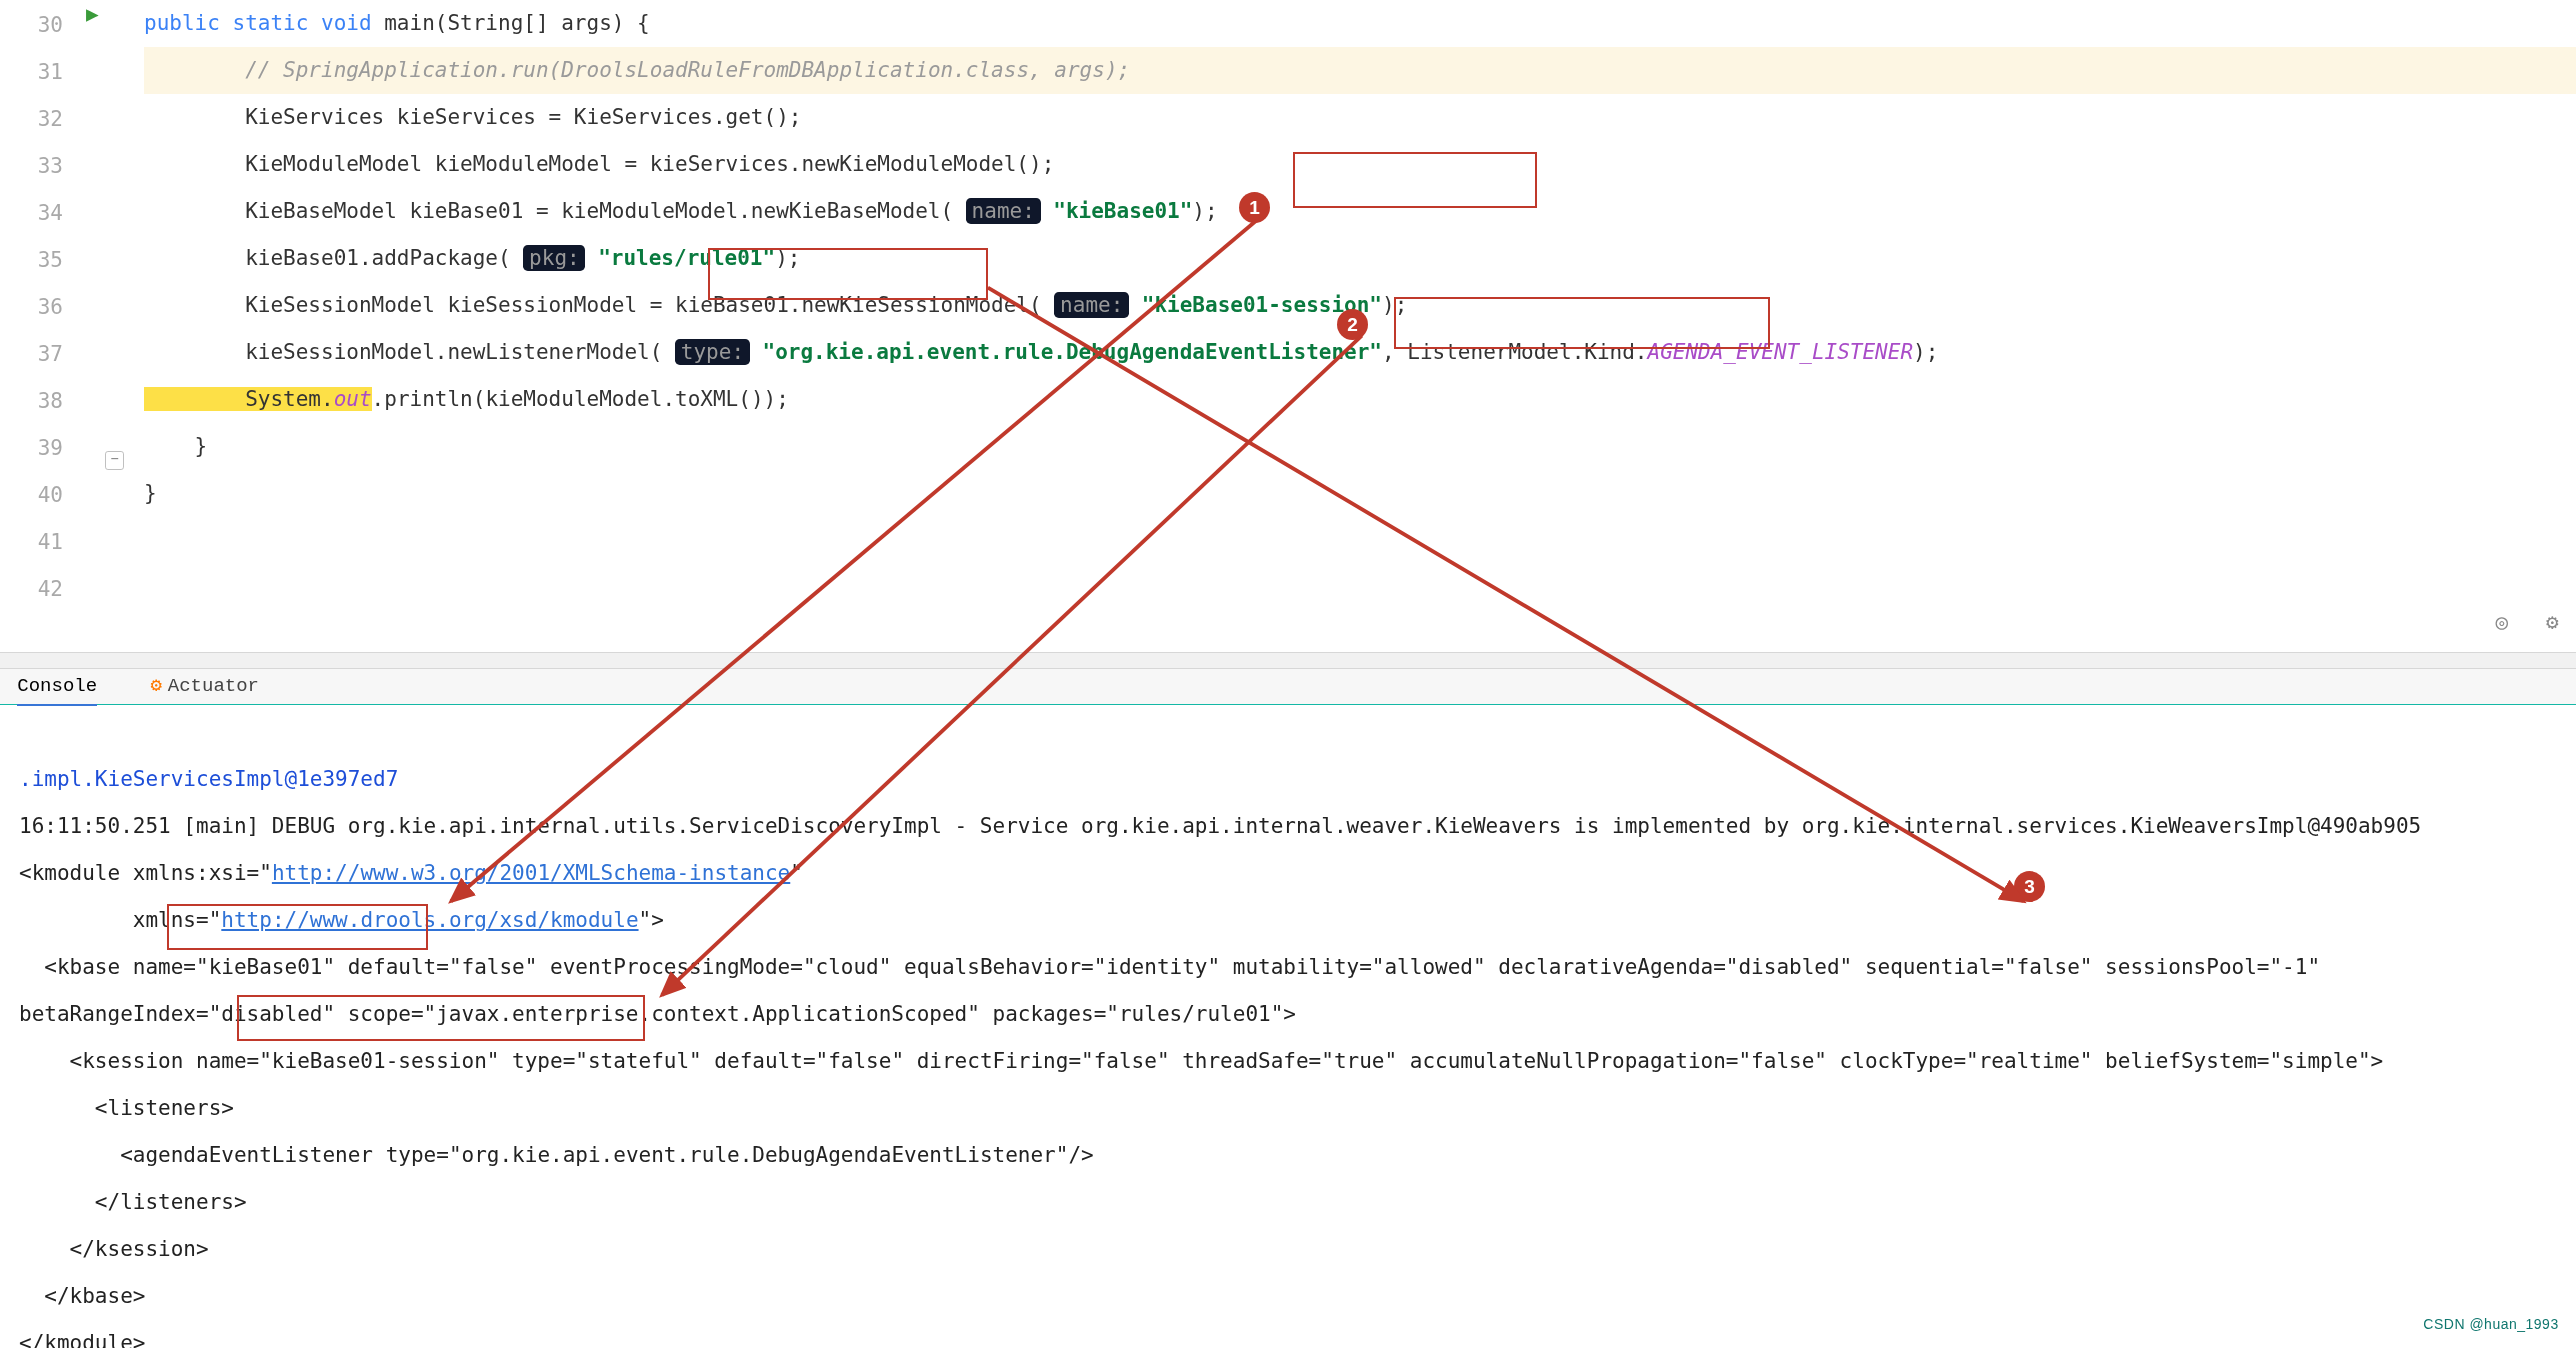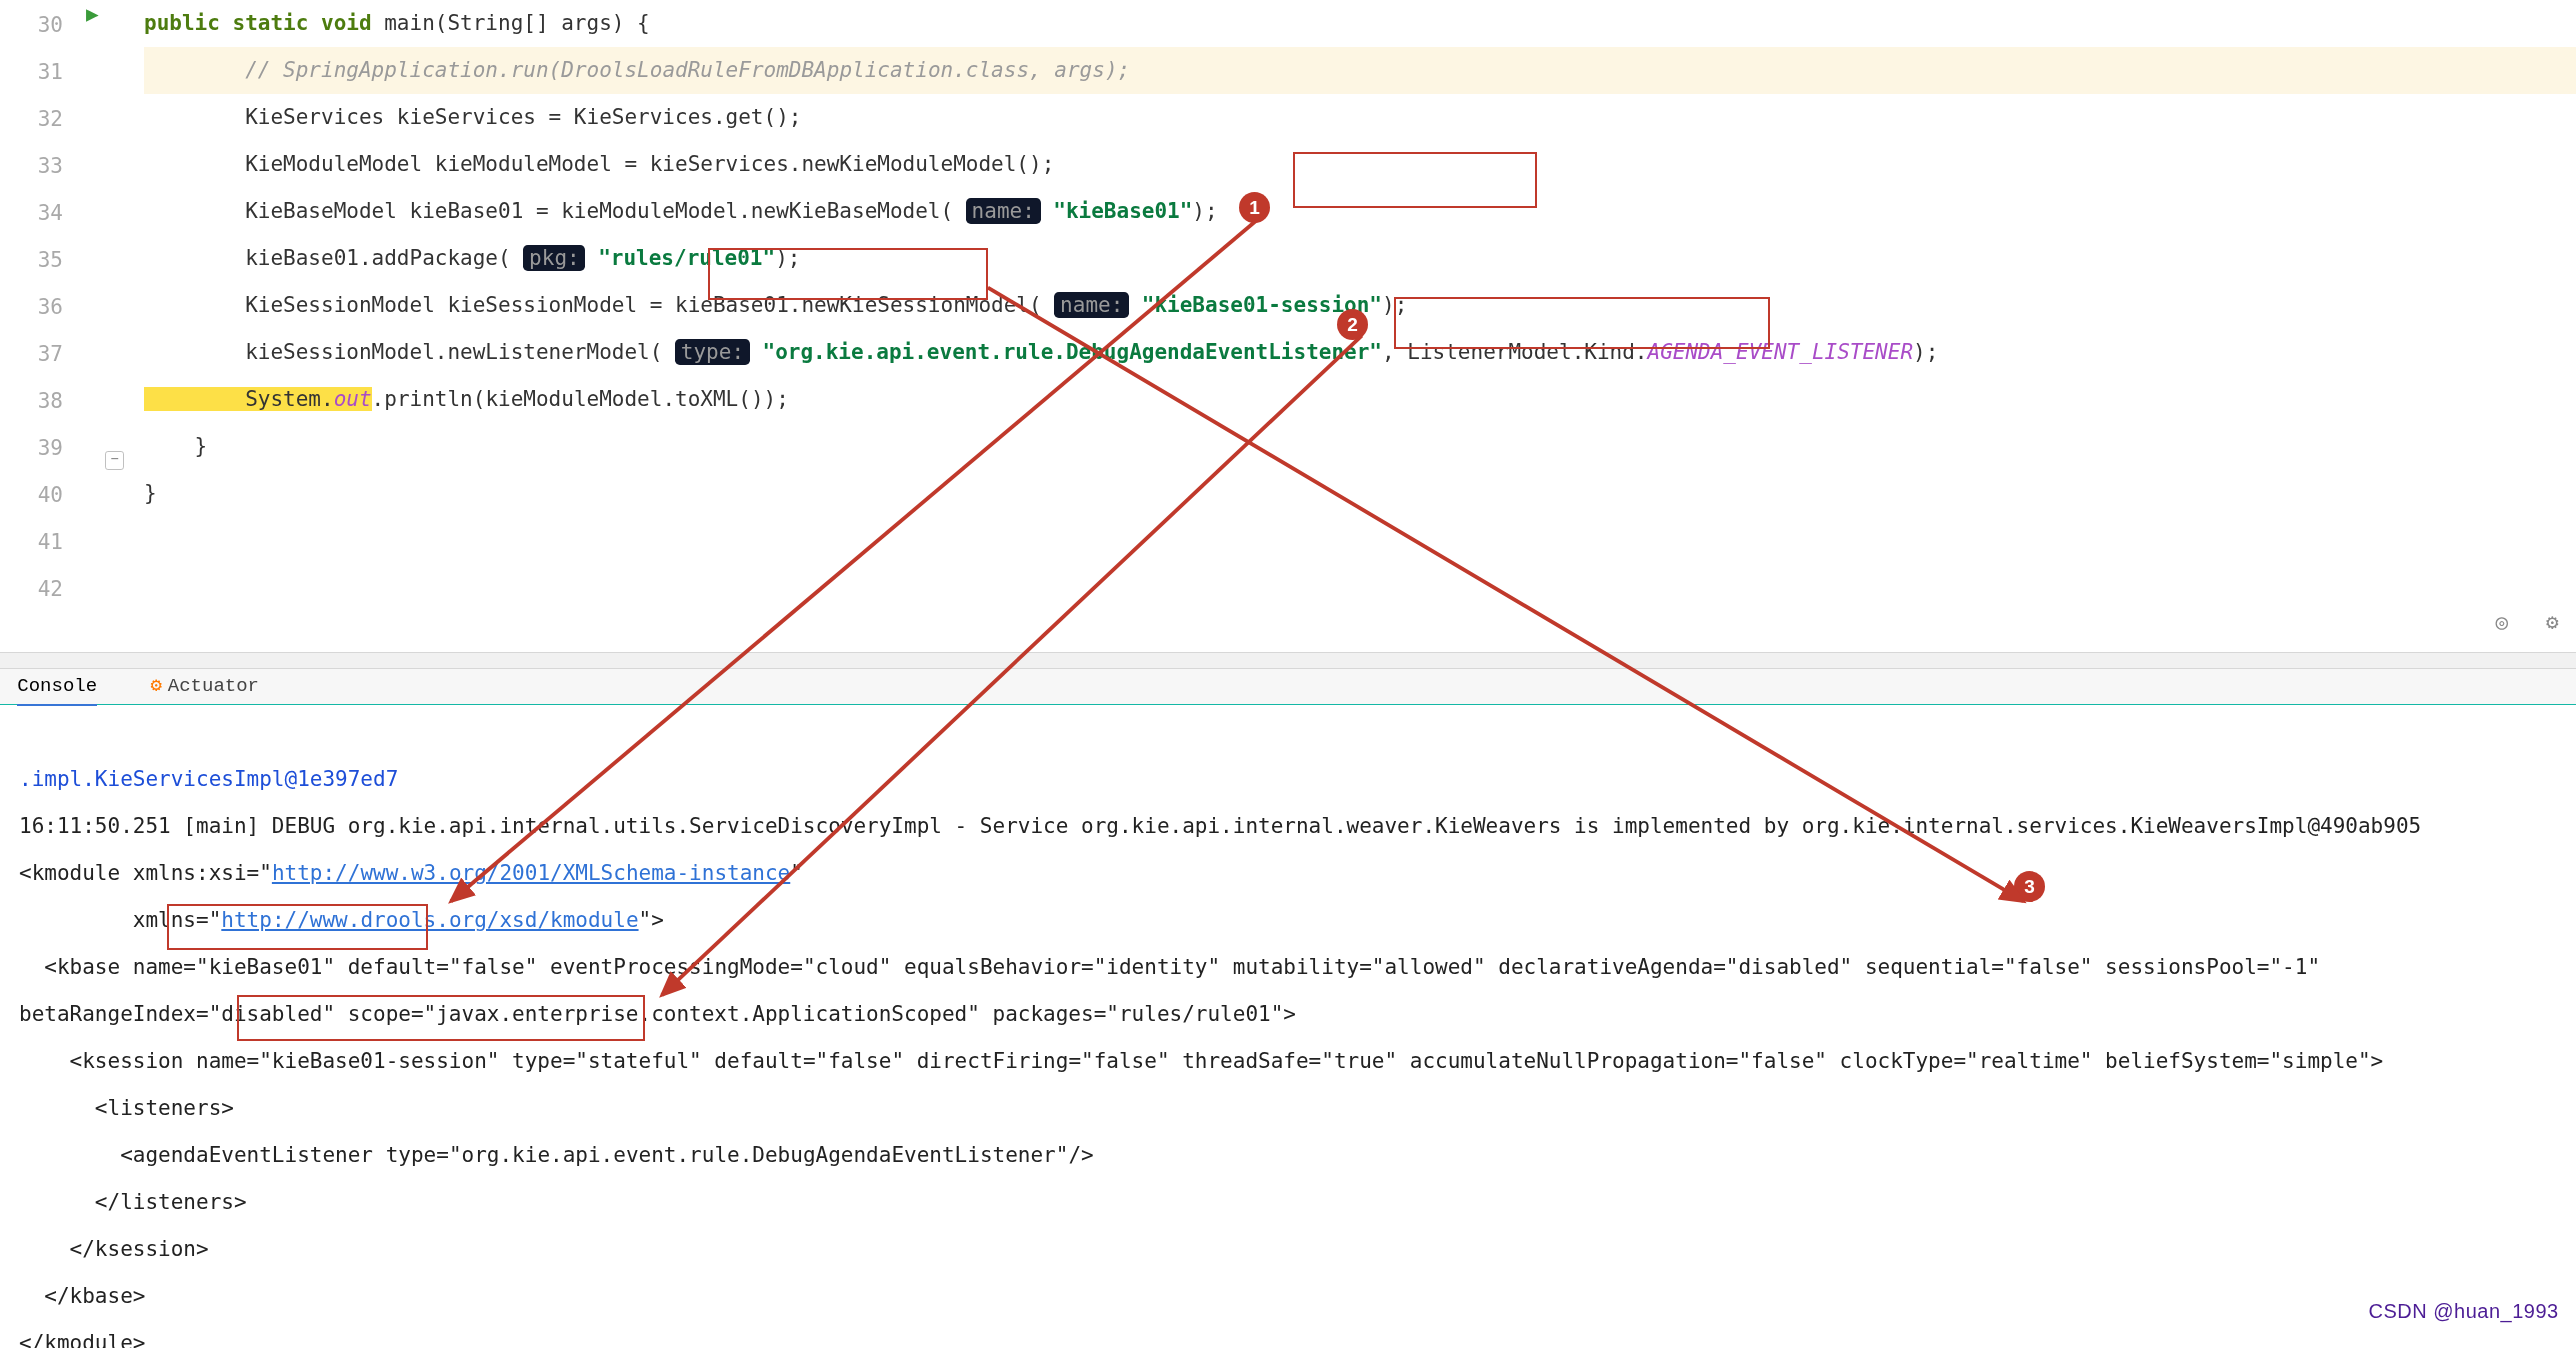--- a/index.html
+++ b/index.html
@@ -7,39 +7,39 @@
   
   .editor{position:relative;width:100%;height:652px;background:#fff;}
   .gutter{position:absolute;left:0;top:0;width:86px;text-align:right;color:#a9a9a9;padding-top:1.9px;}
   .gutter .ln{height:47px;line-height:47px;padding-right:23px;font-size:21px;}
   .fold-col{position:absolute;left:86px;top:0;width:58px;height:100%;}
   .fold-col .run{position:absolute;left:0;top:1.9px;color:#3a9b3a;font-size:21px;}
   .fold-col .minus{position:absolute;left:19px;top:451px;width:17.3px;height:17.3px;border:1px solid #c0c0c0;border-radius:2.9px;text-align:center;line-height:13.4px;font-size:13.4px;color:#888;}
   .code{position:absolute;left:144px;top:0;right:0;}
   .cl{height:47px;line-height:47px;font-size:21px;white-space:pre;}
   .hl-line31{background:#fdf6e3;}
-  .k{color:#4d7c0f;font-weight:bold;}
+  .k{color:#3b82f6;font-weight:normal;}
   .cmt{color:#9a9a9a;font-style:italic;}
   .str{color:#0a7a3f;font-weight:bold;}
   .bool{color:#0f3d8a;font-weight:bold;}
   .hint{color:#999;background:#0f172a;border-radius:4.8px;padding:1px 5.8px;font-style:normal;font-weight:normal;}
   .field{color:#a94cc8;font-style:italic;}
   .enum{color:#a94cc8;font-style:italic;}
   .sys{background:#fde047;}
   .sep{height:15.3px;background:#f1f1f1;border-top:1px solid #d7d7d7;border-bottom:1px solid #d7d7d7;}
   
   .tabs{height:35px;line-height:35px;background:#f7f7f7;border-bottom:1px solid #14b8a6;padding-left:17.3px;font-size:19px;font-family:Liberation Mono, monospace;}
   .tab{display:inline-block;margin-right:42px;color:#444;}
   .tab.active{border-bottom:2.9px solid #3875d6;color:#000;}
   .acticon{color:#ff7a00;margin-right:5.8px;}
   .toolicons{position:absolute;right:17.3px;top:610px;color:#888;font-size:21px;}
   
   .console{position:relative;padding:3.8px 11.5px 11.5px 19px;font-size:21px;line-height:47px;color:#222;white-space:pre-wrap;}
   .console a{color:#2f72d6;text-decoration:underline;}
-  .wm{position:absolute;right:17.3px;bottom:25px;color:#4c1d95;font-size:20px;letter-spacing:0.5px;font-family:Arial,Helvetica,sans-serif;}
+  .wm{position:absolute;right:17.3px;bottom:16px;color:#0f766e;font-size:14px;letter-spacing:0.5px;font-family:Arial,Helvetica,sans-serif;}
   
   .box{position:absolute;border:2.9px solid #c0392b;box-sizing:border-box;}
   .badge{position:absolute;width:31px;height:31px;border-radius:50%;background:#c0392b;color:#fff;font-weight:bold;font-size:19px;text-align:center;line-height:31px;font-family:Arial,Helvetica,sans-serif;}
   svg.anno{position:absolute;left:0;top:0;pointer-events:none;}
   svg.anno line{stroke:#c0392b;stroke-width:4;}
 </style>
 </head>
 <body>
 
 <div class="wrap">

